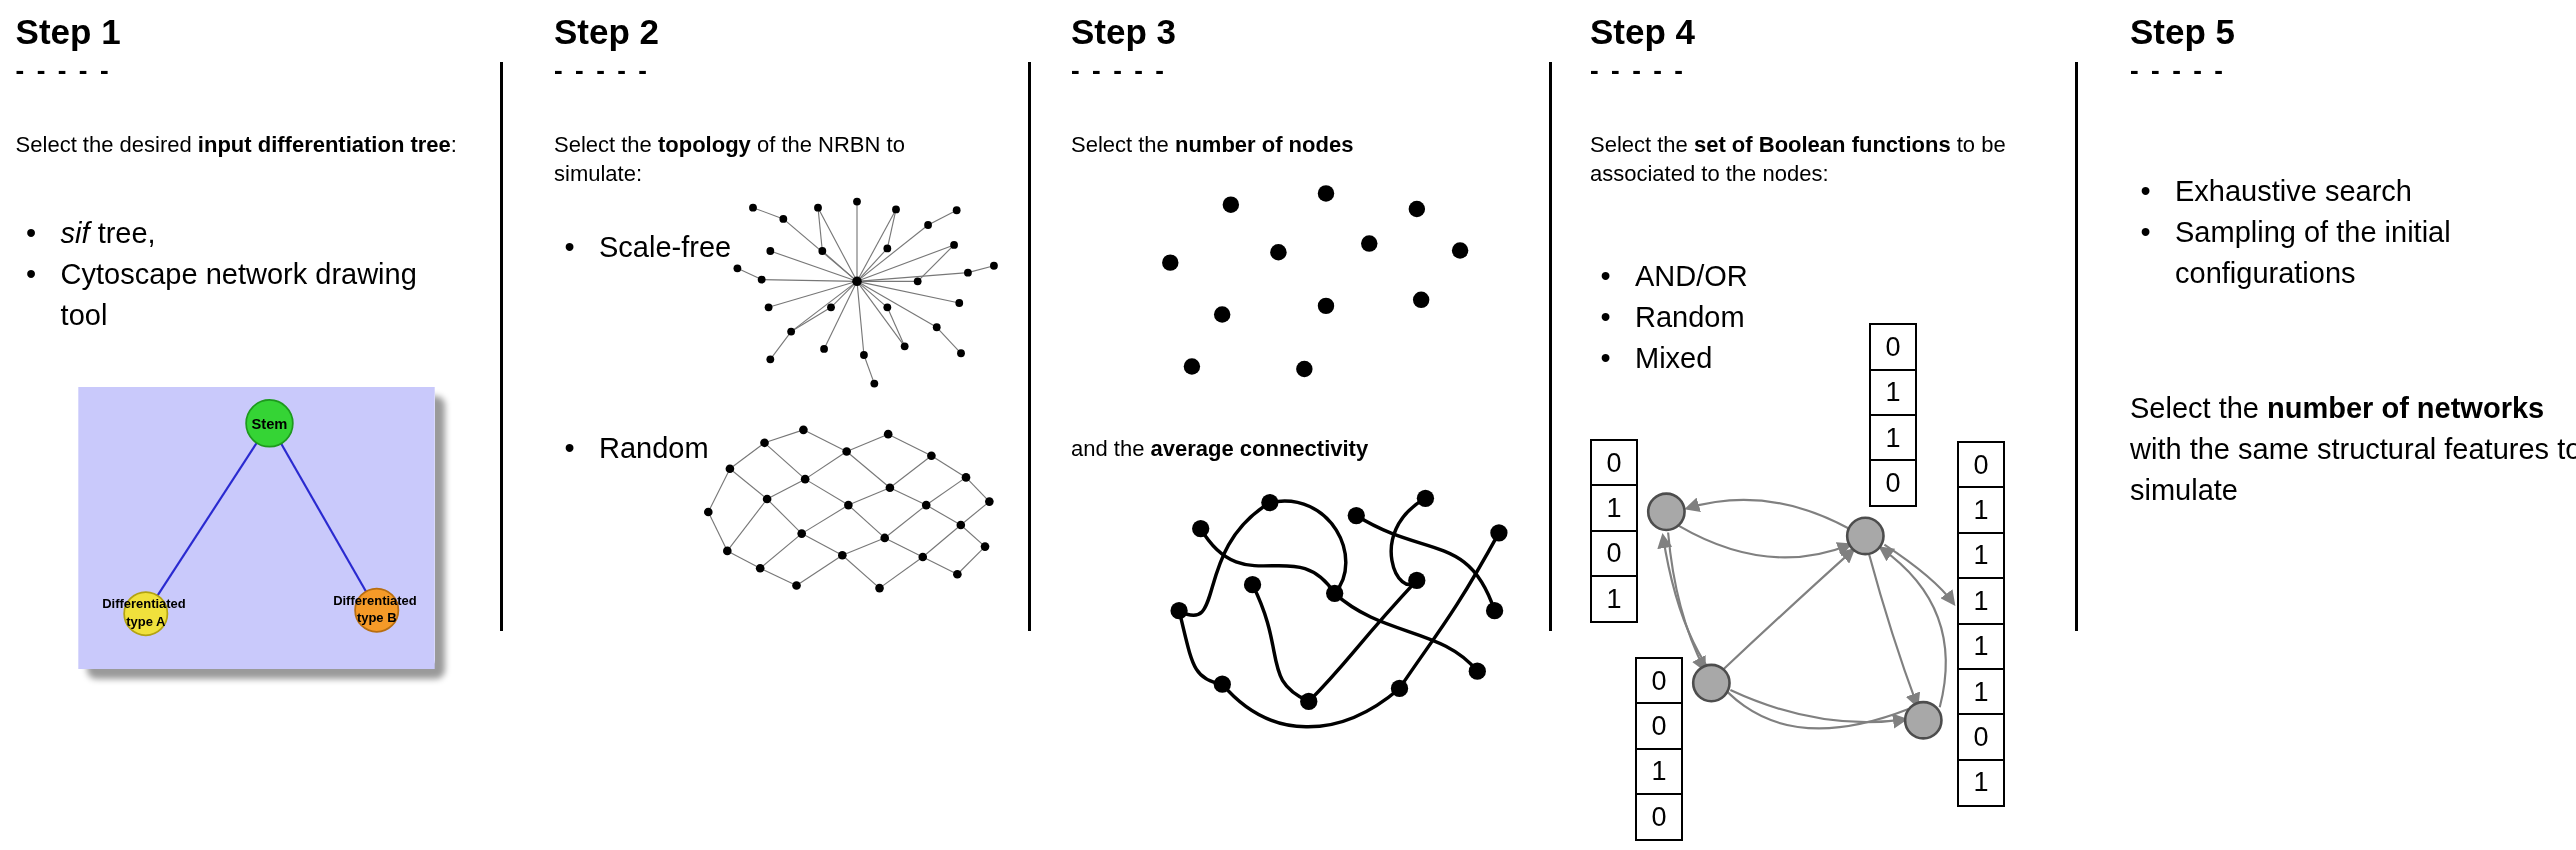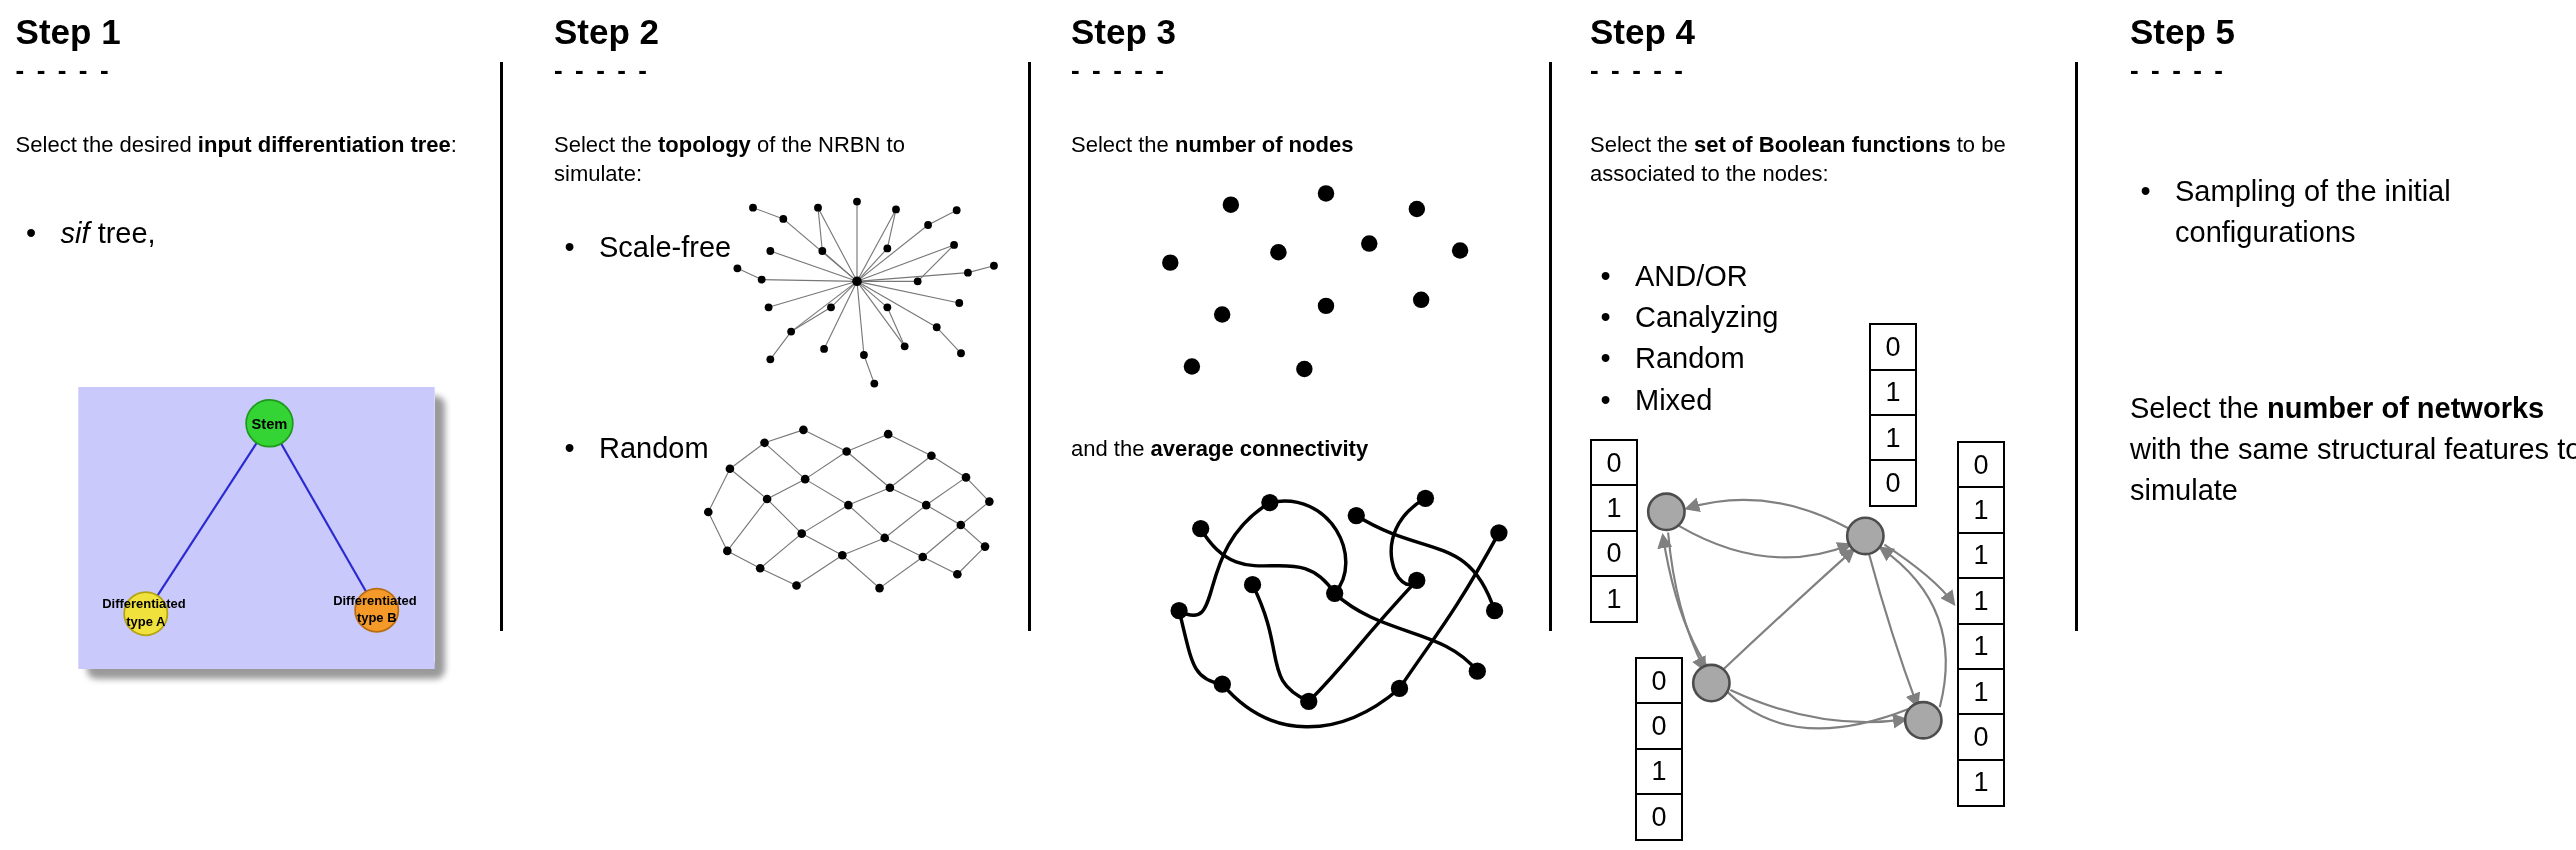--- a/index.html
+++ b/index.html
@@ -47,20 +47,21 @@
 
 <div class="canvas">
 
   <section class="col" style="left:15.6px;width:485px;">
     <h2 class="step-title">Step 1</h2>
     <div class="dashes">- - - - -</div>
     <p class="intro" style="top:130px;width:450px;"><span>Select the desired </span><span class="b">input differentiation tree</span><span>:</span></p>
     <ul class="bullets" style="top:213px;width:433px;">
 
     <li class="bullet"><span class="i">sif</span><span> tree,</span></li>
+        <li class="bullet"><span>Cytoscape network drawing tool</span></li>
       </ul>
 
     <div class="tree-figure">
       <svg viewBox="0 0 412 326">
         <rect x="0" y="0" width="412" height="326" fill="#c9c9fb"></rect>
         <g stroke-width="2.5">
           <line x1="221" y1="42" x2="78" y2="262" stroke="#2a2ad0"></line>
           <line x1="221" y1="42" x2="345" y2="258" stroke="#2a2ad0"></line>
         </g>
         <circle cx="221" cy="42" r="27" stroke-width="2" stroke="#1d9a1d" fill="#35d435"></circle>
@@ -298,21 +299,20 @@
 
   <div class="divider" style="left:1549px;"></div>
 
   <section class="col" style="left:1590px;width:478px;">
     <h2 class="step-title">Step 4</h2>
     <div class="dashes">- - - - -</div>
     <p class="intro" style="top:130px;width:441px;"><span>Select the </span><span class="b">set of Boolean functions</span><span> to be associated to the nodes:</span></p>
     <ul class="bullets" style="top:256px;width:389px;">
 
     <li class="bullet"><span>AND/OR</span></li>
-        <li class="bullet"><span>Canalyzing</span></li>
         <li class="bullet"><span>Random</span></li>
         <li class="bullet"><span>Mixed</span></li>
       </ul>
 
     <div class="bool-figure">
       <svg viewBox="0 0 552 615">
         <defs>
           <marker id="arr" viewBox="0 0 10 10" refX="8" refY="5" markerWidth="7" markerHeight="7" orient="auto">
             <path d="M0,0 L10,5 L0,10 z" fill="#808080"></path>
           </marker>
@@ -371,19 +371,20 @@
     </div>
   </section>
 
   <div class="divider" style="left:2075px;"></div>
 
   <section class="col" style="left:2110px;width:459px;margin-left:20px;">
     <h2 class="step-title">Step 5</h2>
     <div class="dashes">- - - - -</div>
     <ul class="bullets" style="top:171px;width:407px;">
 
+    <li class="bullet"><span>Exhaustive search</span></li>
         <li class="bullet"><span>Sampling of the initial configurations</span></li>
       </ul>
     <p class="para" style="top:388px;width:467px;"><span>Select the </span><span class="b">number of networks</span><span> with the same structural features to simulate</span></p>
   </section>
 
 </div>
 
 
 </body></html>

